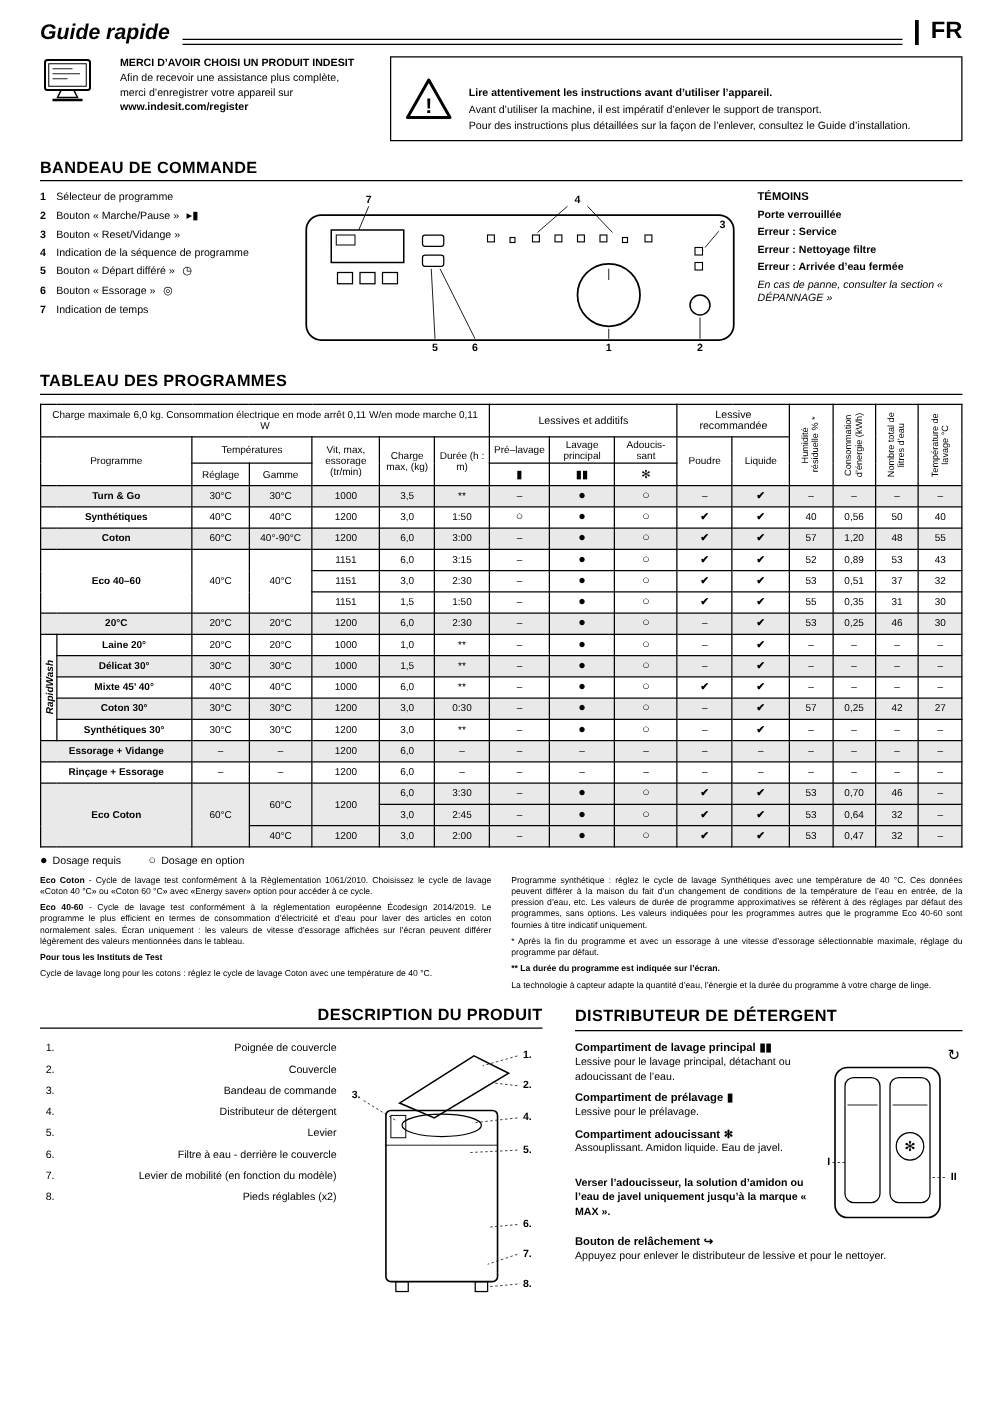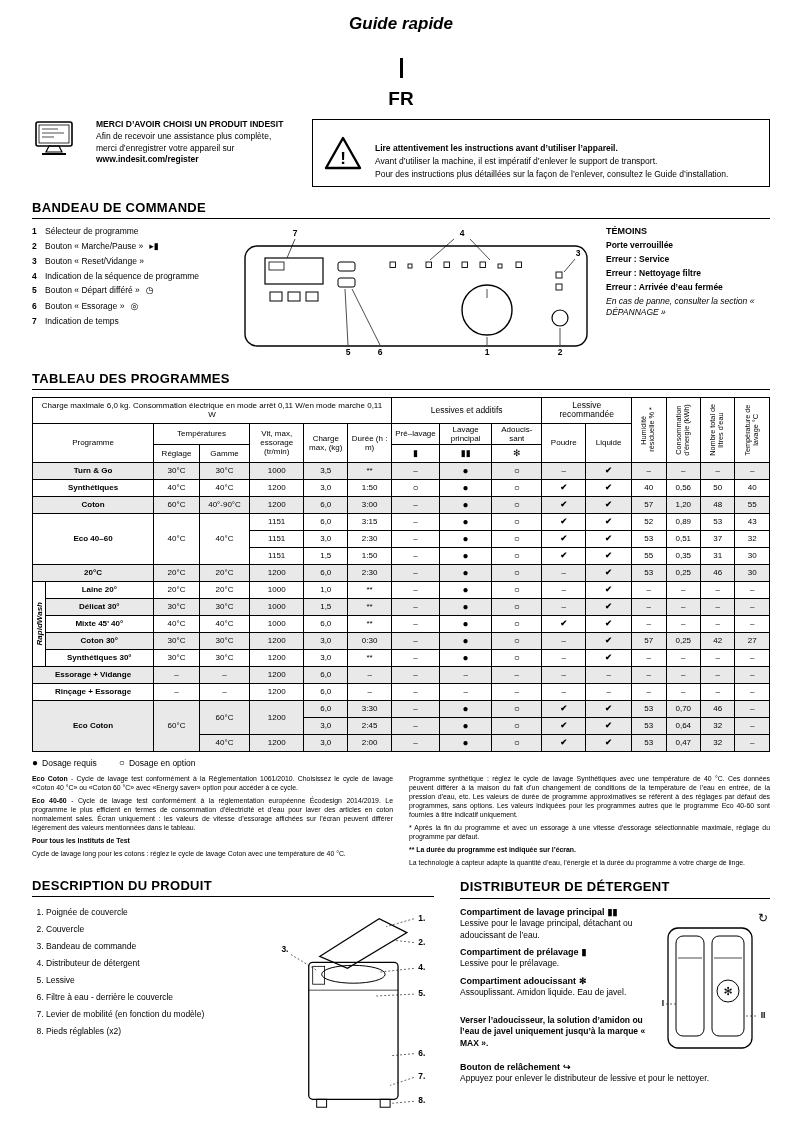--- a/index.html
+++ b/index.html
@@ -2,21 +2,21 @@
 <html><head>
 <meta charset="utf-8">
 <style>
   * { margin:0; padding:0; box-sizing:border-box; }
   html,body { background:#fff; }
   body { width:802px; height:1134px; font-family:"Liberation Sans",sans-serif; color:#000; }
   .page { width:802px; height:1134px; padding:14px 32px 8px; position:relative; overflow:hidden; background:#fff; }
   .b { font-weight:700;margin-top:16px; }
 
   
-  .masthead { display:flex; align-items:center; gap:10px;flex-direction:column; }
+  .masthead { display:flex; align-items:flex-end; gap:10px; }
   .masthead h1 { font-size:17px; font-weight:700; font-style:italic; }
   .mastline { flex:1; height:5px; border-top:1.2px solid #000; border-bottom:1.2px solid #000; margin-top:2px; }
   .langbar { width:3px; height:20px; background:#000; }
   .lang { font-size:19px; font-weight:700; }
 
   
   .intro-row { display:flex; gap:12px; margin-top:9px; }
   .register { width:268px; display:flex; gap:20px; font-size:8.5px; line-height:1.35; }
   .register .hd { font-weight:700; margin-bottom:1px; }
   .register a { color:#000; text-decoration:none; font-weight:700; }
@@ -53,21 +53,21 @@
   .legend { display:flex; gap:22px; font-size:8.5px; margin:5px 0 7px; align-items:center; }
   .legend .s { font-size:10px; margin-right:4px; }
 
   
   .notes { display:flex; gap:16px; font-size:6.9px; line-height:1.3; text-align:justify; }
   .notes .col { flex:1; }
   .notes p { margin-bottom:4px; }
 
   
   .bottom-row { display:flex; gap:26px; margin-top:6px; }
-  .desc-col { width:402px; flex:none; }
+  .desc-col { width:402px; flex:none;text-align:right; }
   .desc-flex { display:flex; gap:6px; }
   .desc-flex ol { margin-left:14px; font-size:8.5px; line-height:2.0; width:225px; }
   .disp-col { flex:1; font-size:8.5px; line-height:1.35; }
   .disp-flex { display:flex; gap:6px; }
   .disp-text { flex:1; }
   .disp-title { font-weight:700; font-size:9px; margin-top:5px; }
   .disp-title .ic { font-size:9px; margin-left:3px; }
   svg text.co { font-size:8.5px; font-weight:700; }
   svg .ln { stroke:#000; stroke-width:.7; }
   svg .lnd { stroke:#000; stroke-width:.6; stroke-dasharray:2 2; }
@@ -570,21 +570,21 @@
   <div class="bottom-row">
 
     <div class="desc-col">
       <h2 class="sect" style="margin-top:0">DESCRIPTION DU PRODUIT</h2>
       <div class="desc-flex">
         <ol>
           <li>Poignée de couvercle</li>
           <li>Couvercle</li>
           <li>Bandeau de commande</li>
           <li>Distributeur de détergent</li>
-          <li>Lessive</li>
+          <li>Levier</li>
           <li>Filtre à eau - derrière le couvercle</li>
           <li>Levier de mobilité (en fonction du modèle)</li>
           <li>Pieds réglables (x2)</li>
         </ol>
         <svg width="160" height="212" viewBox="0 0 160 212">
           <path class="sh" d="M45 52 L105 14 L133 28 L73 64 Z" stroke-width="1.2"></path>
           <rect class="sh" x="34" y="58" width="90" height="138" rx="4" stroke-width="1.3"></rect>
           <ellipse class="sh" cx="79" cy="70" rx="32" ry="9" stroke-width="1"></ellipse>
           <line class="ln" x1="34" y1="86" x2="124" y2="86"></line>
           <rect class="sh" x="38" y="62" width="12" height="18" stroke-width="0.8"></rect>

